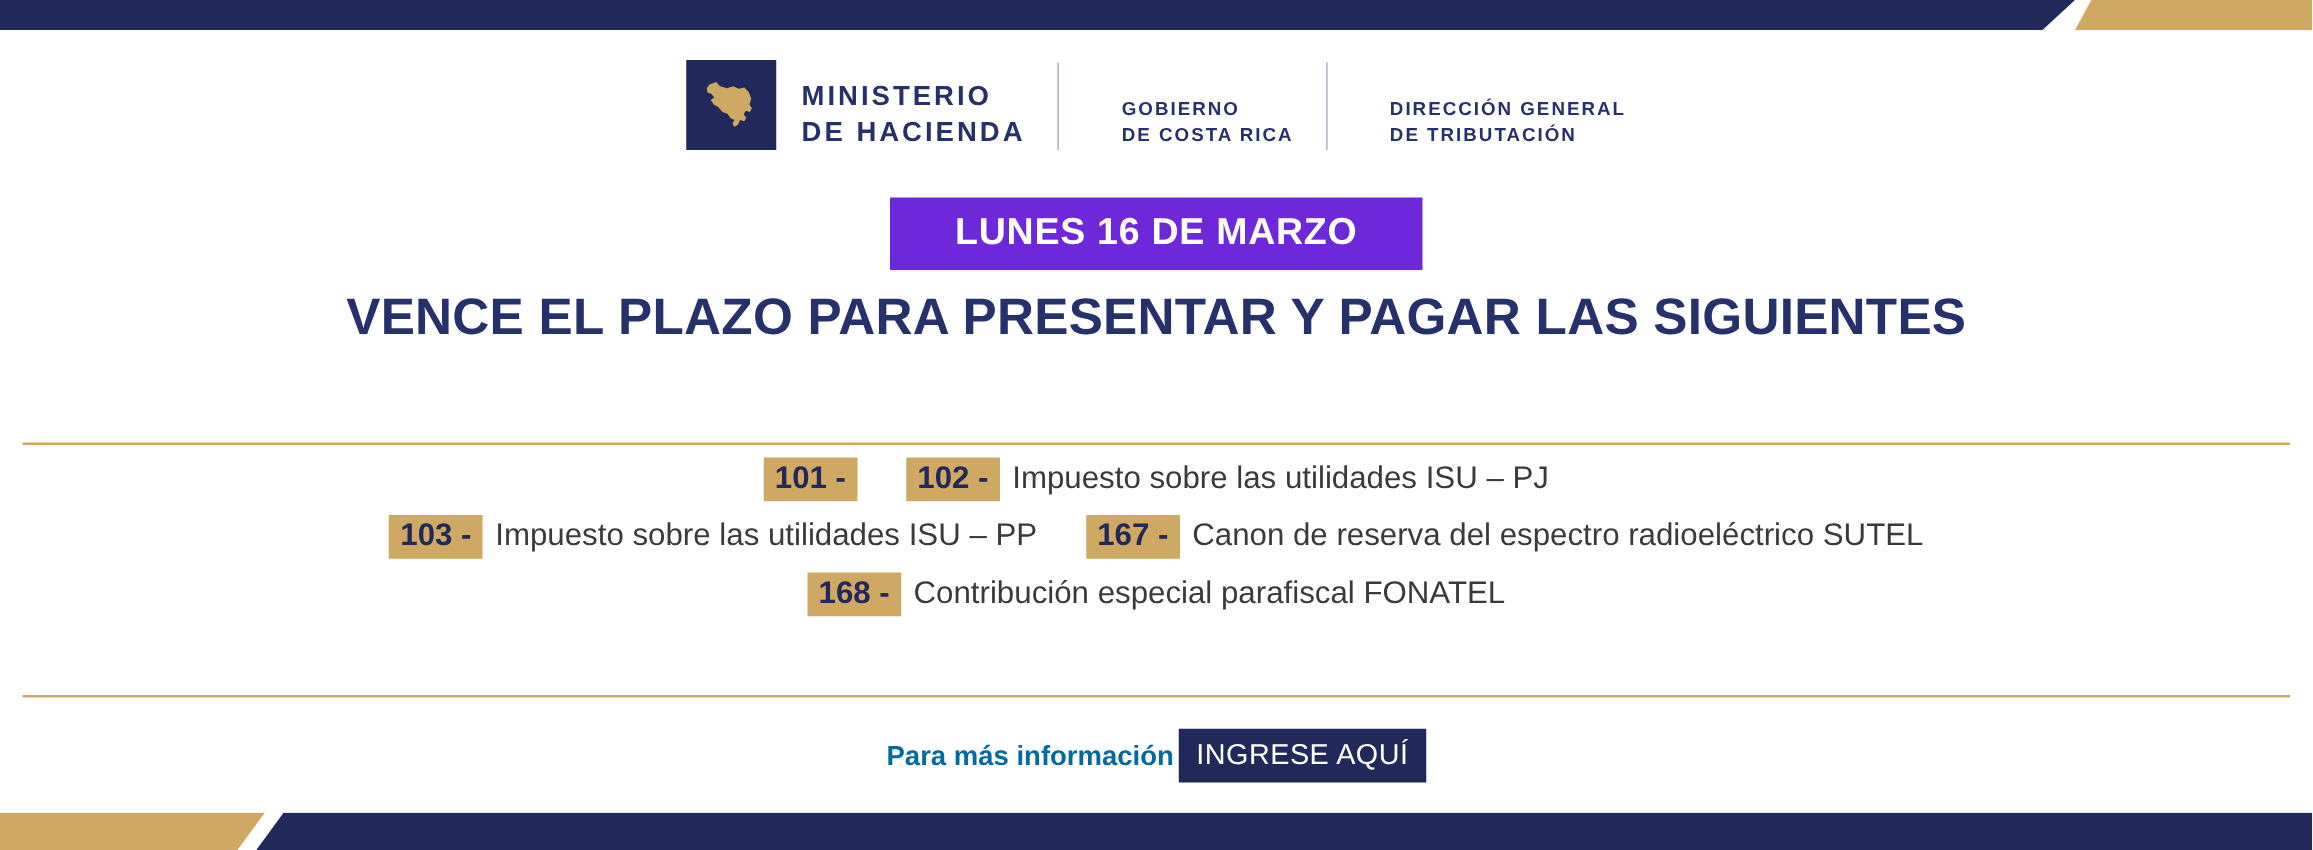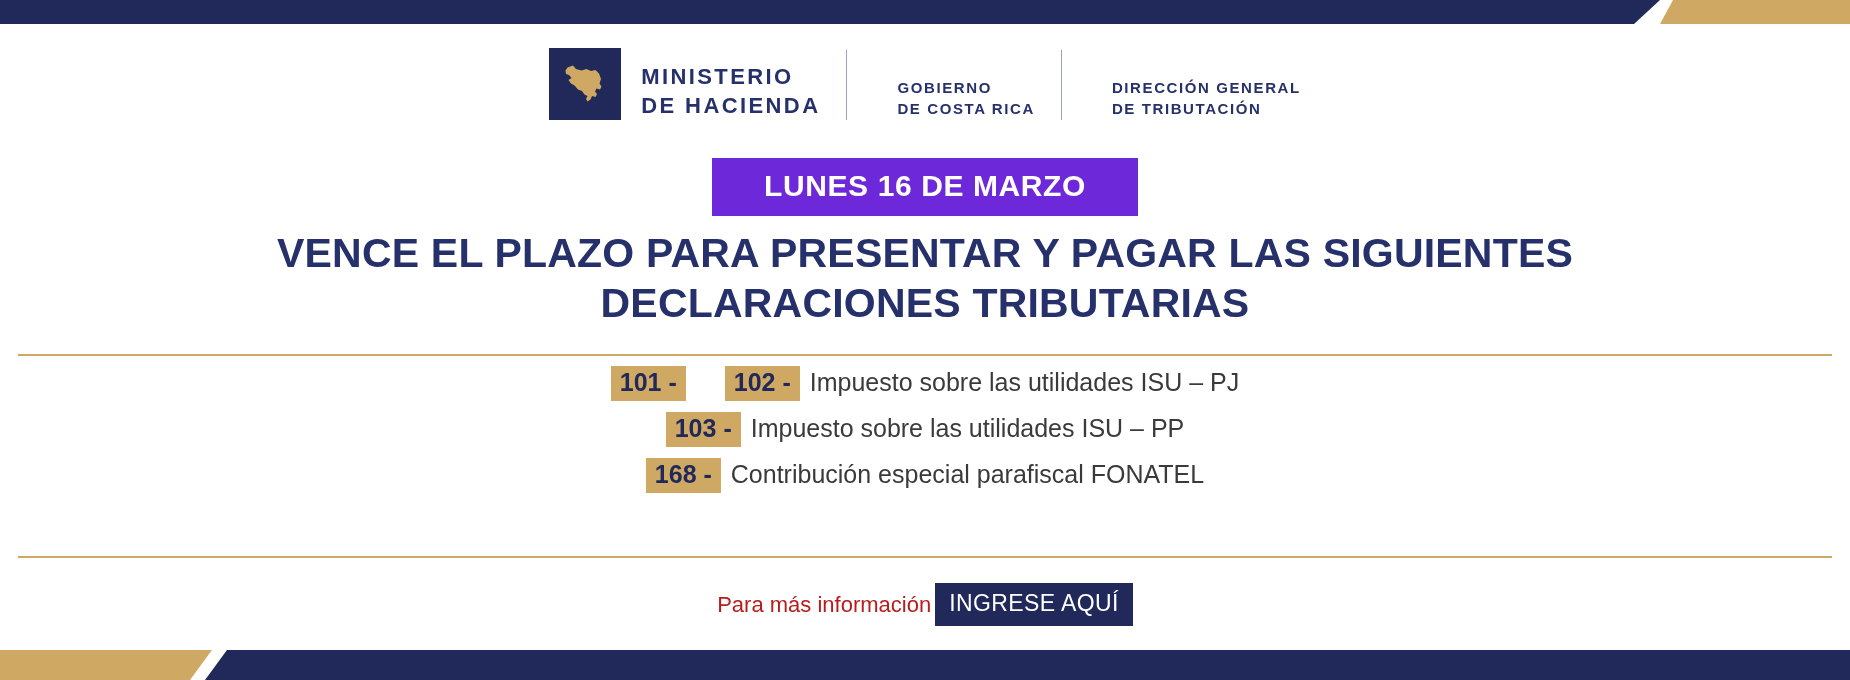--- a/index.html
+++ b/index.html
@@ -179,23 +179,23 @@
   
   .cta-wrap {
     position: absolute;
     top: 583px; left: 0;
     width: 1850px;
     display: flex;
     justify-content: center;
     align-items: center;
   }
   .cta-label {
-    color: #b91c1c;
+    color: #0369a1;
     font-size: 22px;
-    font-weight: normal;
+    font-weight: bold;
     margin-right: 4px;
   }
   .cta-button {
     background: #20295a;
     color: #ffffff;
     font-size: 23px;
     letter-spacing: 0.4px;
     padding: 9px 14px 11px;
     line-height: 1;
     cursor: pointer;
@@ -245,21 +245,20 @@
   </div>
 
 </div>
 
 <div class="date-wrap">
   <div class="date-badge">LUNES 16 DE MARZO</div>
 </div>
 
 <div class="heading">
   <div>VENCE EL PLAZO PARA PRESENTAR Y PAGAR LAS SIGUIENTES</div>
-  <div>DECLARACIONES TRIBUTARIAS</div>
 </div>
 
 <div class="rule rule-top"></div>
 <div class="rule rule-bottom"></div>
 
 <div class="decl-list">
 
   <div class="decl-row">
     <div class="decl-item">
       <span class="decl-code">101 -</span>
@@ -267,20 +266,24 @@
     <div class="decl-item">
       <span class="decl-code">102 -</span>
       <span class="decl-text">Impuesto sobre las utilidades ISU – PJ</span>
     </div>
   </div>
 
   <div class="decl-row">
     <div class="decl-item">
       <span class="decl-code">103 -</span>
       <span class="decl-text">Impuesto sobre las utilidades ISU – PP</span>
+    </div>
+    <div class="decl-item">
+      <span class="decl-code">167 -</span>
+      <span class="decl-text">Canon de reserva del espectro radioeléctrico SUTEL</span>
     </div>
   </div>
 
   <div class="decl-row">
     <div class="decl-item">
       <span class="decl-code">168 -</span>
       <span class="decl-text">Contribución especial parafiscal FONATEL</span>
     </div>
   </div>
 

